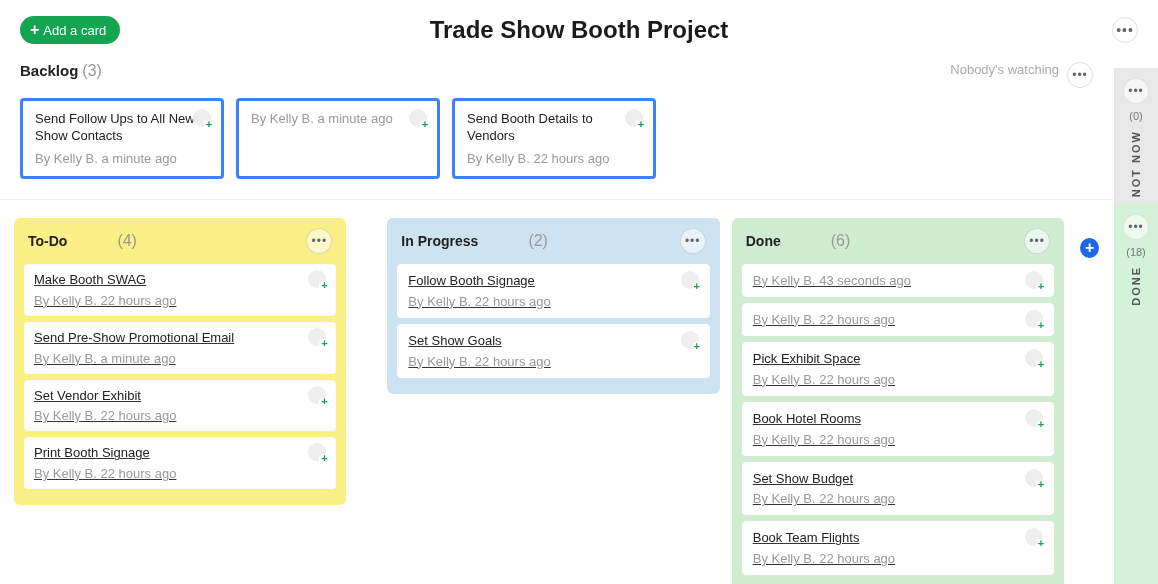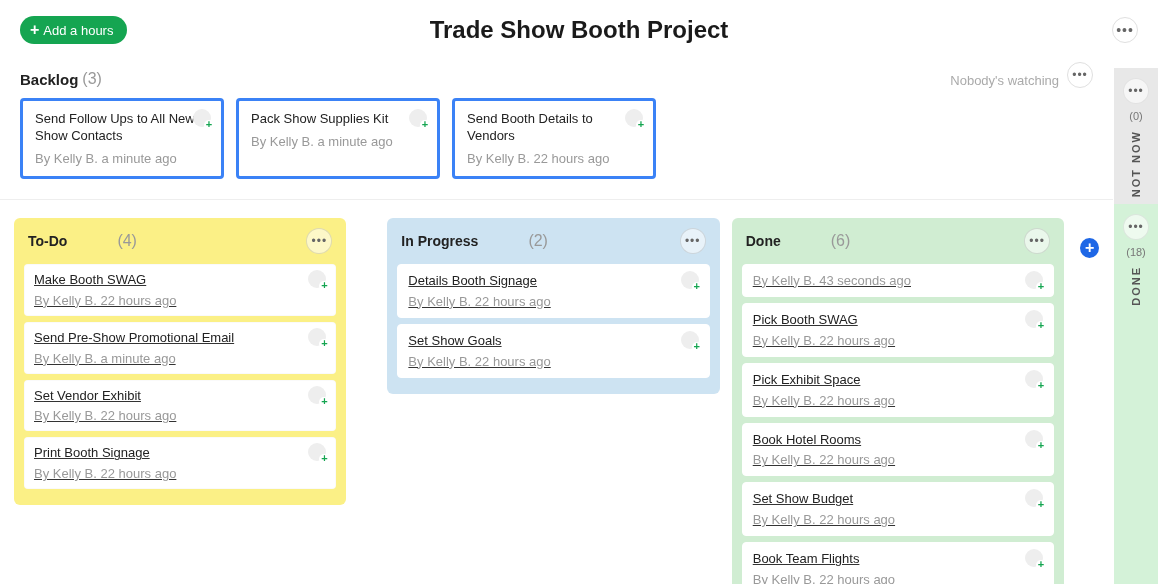--- a/index.html
+++ b/index.html
@@ -60,21 +60,21 @@
   }
 
   .backlog-section {
     padding: 10px 20px 20px 20px;
     border-bottom: 1px solid #eee;
     position: relative;
     width: 1113px;
   }
   .backlog-header {
     display: flex;
-    align-items: flex-end;
+    align-items: flex-start;
     margin-bottom: 10px;
   }
   .section-title {
     font-size: 15px;
     font-weight: 600;
     color: #222;
   }
   .section-count {
     color: #999;
     font-weight: 400;
@@ -244,41 +244,40 @@
   }
   .rail-notnow { background: #e8e8e8; height: 136px; }
   .rail-done { background: #d4f2d8; flex: 1; }
 </style>
 </head>
 <body>
 
 <div class="header-row">
   <button class="add-card-btn">
     <span class="plus">+</span>
-    <span>Add a hours</span>
+    <span>Add a card</span>
   </button>
   <div class="page-title">Trade Show Booth Project</div>
   <div class="top-more">•••</div>
 </div>
 
 <div class="backlog-section">
   <div class="backlog-header">
     <span class="section-title">Backlog</span>
     <span class="section-count">(3)</span>
     <span class="watching-text">Nobody's watching</span>
     <span class="circle-btn">•••</span>
   </div>
   <div class="backlog-cards">
     <div class="card">
       <div class="card-title">Send Follow Ups to All New Show Contacts</div>
       <div class="card-meta">By Kelly B. a minute ago</div>
       <div class="card-avatar"><span class="avatar-placeholder"><span class="avatar-plus">+</span></span></div>
     </div>
     <div class="card">
-      <div class="card-title">Pack Show Supplies Kit</div>
       <div class="card-meta">By Kelly B. a minute ago</div>
       <div class="card-avatar"><span class="avatar-placeholder"><span class="avatar-plus">+</span></span></div>
     </div>
     <div class="card">
       <div class="card-title">Send Booth Details to Vendors</div>
       <div class="card-meta">By Kelly B. 22 hours ago</div>
       <div class="card-avatar"><span class="avatar-placeholder"><span class="avatar-plus">+</span></span></div>
     </div>
   </div>
 </div>
@@ -313,21 +312,21 @@
     </div>
   </div>
 
   <div class="column col-inprogress">
     <div class="column-header">
       <span class="section-title">In Progress</span>
       <span class="section-count">(2)</span>
       <span class="circle-btn">•••</span>
     </div>
     <div class="column-card">
-      <div class="card-title">Details Booth Signage</div>
+      <div class="card-title">Follow Booth Signage</div>
       <div class="card-meta">By Kelly B. 22 hours ago</div>
       <div class="card-avatar"><span class="avatar-placeholder"><span class="avatar-plus">+</span></span></div>
     </div>
     <div class="column-card">
       <div class="card-title">Set Show Goals</div>
       <div class="card-meta">By Kelly B. 22 hours ago</div>
       <div class="card-avatar"><span class="avatar-placeholder"><span class="avatar-plus">+</span></span></div>
     </div>
   </div>
 
@@ -335,21 +334,20 @@
     <div class="column-header">
       <span class="section-title">Done</span>
       <span class="section-count">(6)</span>
       <span class="circle-btn">•••</span>
     </div>
     <div class="column-card">
       <div class="card-meta">By Kelly B. 43 seconds ago</div>
       <div class="card-avatar"><span class="avatar-placeholder"><span class="avatar-plus">+</span></span></div>
     </div>
     <div class="column-card">
-      <div class="card-title">Pick Booth SWAG</div>
       <div class="card-meta">By Kelly B. 22 hours ago</div>
       <div class="card-avatar"><span class="avatar-placeholder"><span class="avatar-plus">+</span></span></div>
     </div>
     <div class="column-card">
       <div class="card-title">Pick Exhibit Space</div>
       <div class="card-meta">By Kelly B. 22 hours ago</div>
       <div class="card-avatar"><span class="avatar-placeholder"><span class="avatar-plus">+</span></span></div>
     </div>
     <div class="column-card">
       <div class="card-title">Book Hotel Rooms</div>

